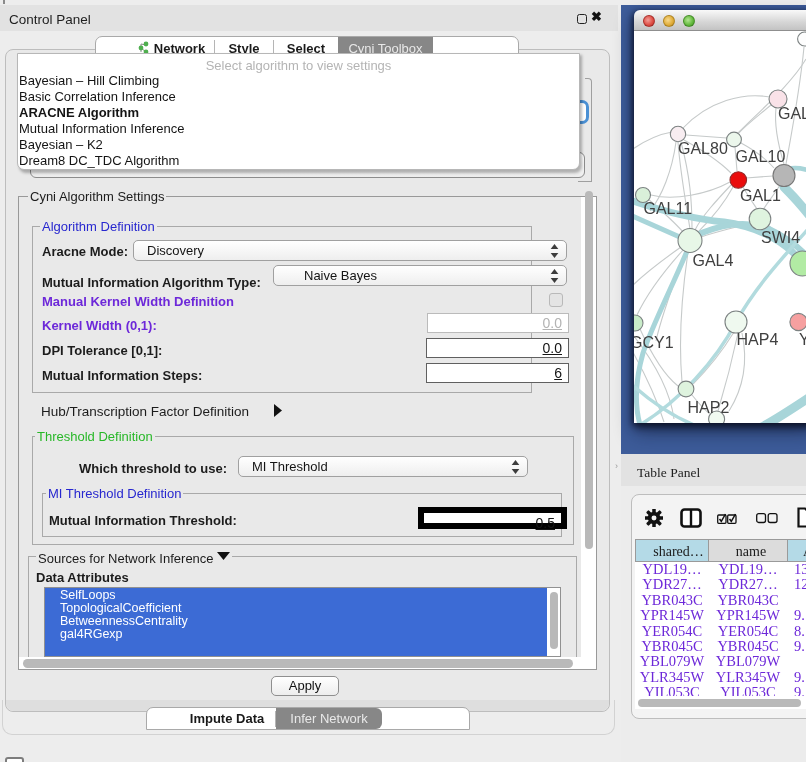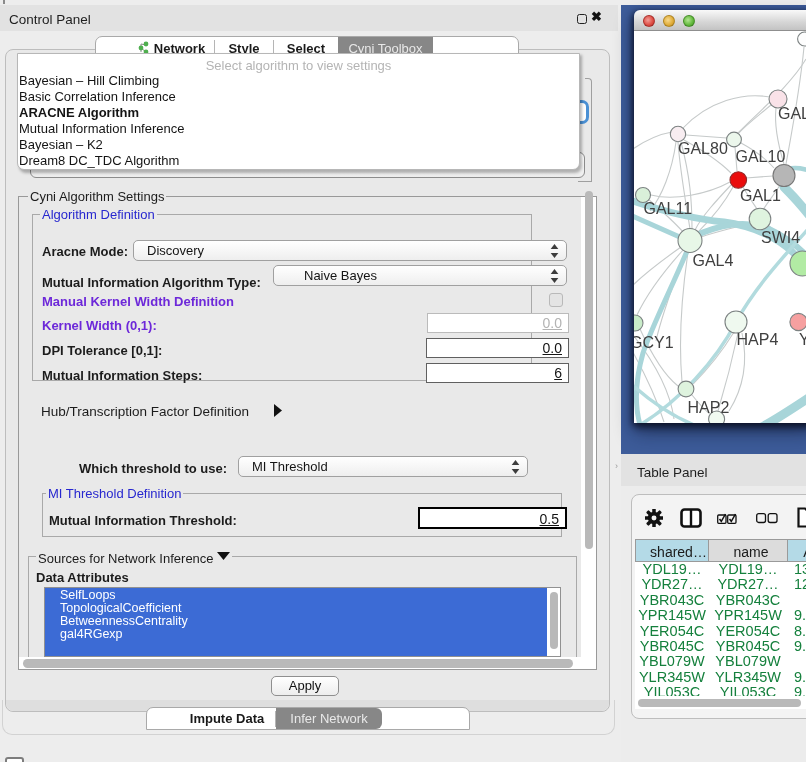--- a/index.html
+++ b/index.html
@@ -46,25 +46,25 @@
 
 #apply { left:271px; top:676px; width:68px; height:20px; border:1px solid #8f8f8f; border-radius:5px; background:linear-gradient(#ffffff,#ededed); font-size:13px; color:#111; text-align:center; line-height:18px; }
 #bottabs { left:146px; top:707px; width:324px; height:23px; }
 
 #bluezone { left:621px; top:5px; width:185px; height:449px; background:#3d5c9a; }
 #macwin { left:13px; top:5px; width:180px; height:413px; border-radius:6px 6px 0 0; box-shadow:0 4px 8px rgba(8,12,28,0.85), 0 10px 20px rgba(10,15,40,0.45), -2px 1px 5px rgba(0,0,20,0.35); }
 #mactitle { left:0; top:0; width:100%; height:21px; background:linear-gradient(#f9f9f9,#d6d6d6 60%,#c3c3c3); border-radius:6px 6px 0 0; border-bottom:1px solid #8f8f8f; }
 .light { top:5px; width:12px; height:12px; border-radius:50%; }
 #netview { left:0; top:21px; width:180px; height:392px; background:#fff; }
 
-#tablezone { left:621px; top:454px; width:185px; height:308px; background:#ececec; }
+#tablezone { left:621px; top:454px; width:185px; height:308px; background:#ececec;font-family:Liberation Serif, serif; }
 #tp-title { left:0; top:0; width:185px; height:32px; background:#e2e2e2; font-size:13.5px; color:#1e1e1e; line-height:37px; padding-left:16px; }
 #tp-panel { left:10px; top:40px; width:180px; height:225px; background:#f3f3f3; border:1px solid #bdbdbd; border-radius:8px 0 0 8px; }
 .th { position:absolute; top:85px; height:23px; border:1px solid #9a9a9a; font-size:14px; color:#1b1b1b; text-align:center; line-height:24px; }
-.tr { position:absolute; left:0; width:100%; height:15.4px; font-size:14.5px; color:#15803d; line-height:15.4px; }
+.tr { position:absolute; left:0; width:100%; height:15.4px; font-size:14.5px; color:#6d28d9; line-height:15.4px; }
 </style>
 </head>
 <body>
 <div id="root">
 
   <div class="abs" style="left:3px;top:0;width:2px;height:4px;background:#8a8a8a;"></div>
 
   <div class="abs" id="cp-title">Control Panel</div>
   <div class="abs" id="cp-float"></div>
   <div class="abs" id="cp-close">✖</div>
@@ -73,21 +73,21 @@
 
   <div class="abs" id="frag-blue"></div>
   <div class="abs" id="frag-combo"></div>
   <div class="abs" id="frag-group-line"></div>
   <div class="abs" id="frag-group-lineb"></div>
 
   <div class="abs group" id="cyni">
       <span class="gtitle" style="left:9px;color:#1c1c1c;">Cyni Algorithm Settings</span>
     </div>
 
-  <div class="abs group" id="algdef" style="left:32px;top:214px;width:500px;height:167px;">
+  <div class="abs group" id="algdef" style="left:32px;top:226px;width:500px;height:167px;">
     <span class="gtitle" style="left:7px;color:#2727cf;">Algorithm Definition</span>
   </div>
   <label class="abs b" style="left:42px;top:244px;">Aracne Mode:</label>
   <div class="abs combo" style="left:133px;top:240px;width:434px;height:21px;line-height:20px;padding-left:13px;">Discovery<span class="ar">
         <svg width="9" height="14" viewBox="0 0 9 14">
           <path d="M4.5 0 L8.3 5 H0.7 Z" fill="#3c3c3c"></path>
           <path d="M4.5 14 L8.3 9 H0.7 Z" fill="#3c3c3c"></path>
         </svg>
       </span></div>
   <label class="abs b" style="left:42px;top:275px;">Mutual Information Algorithm Type:</label>
@@ -104,32 +104,35 @@
   <label class="abs b" style="left:42px;top:343px;">DPI Tolerance [0,1]:</label>
   <div class="abs field" style="left:426px;top:338px;width:143px;height:20px;line-height:18px;border:1.2px solid #606060;">0.0</div>
   <label class="abs b" style="left:42px;top:368px;">Mutual Information Steps:</label>
   <div class="abs field" style="left:426px;top:363px;width:143px;height:20px;line-height:18px;border:1.2px solid #606060;">6</div>
 
   <label class="abs" style="left:41px;top:404px;font-size:13.5px;color:#1c1c1c;">Hub/Transcription Factor Definition</label>
   <svg class="abs" style="left:273px;top:404px;" width="10" height="13" viewBox="0 0 10 13">
       <path d="M1 0 L9 6.5 L1 13 Z" fill="#111"></path>
     </svg>
 
+  <div class="abs group" style="left:32px;top:436px;width:542px;height:109px;">
+    <span class="gtitle" style="left:2px;color:#28b828;">Threshold Definition</span>
+  </div>
   <label class="abs b" style="left:79px;top:461px;">Which threshold to use:</label>
   <div class="abs combo" style="left:238px;top:456px;width:290px;height:21px;line-height:20px;padding-left:13px;">MI Threshold<span class="ar">
         <svg width="9" height="14" viewBox="0 0 9 14">
           <path d="M4.5 0 L8.3 5 H0.7 Z" fill="#3c3c3c"></path>
           <path d="M4.5 14 L8.3 9 H0.7 Z" fill="#3c3c3c"></path>
         </svg>
       </span></div>
   <div class="abs group" style="left:42px;top:493px;width:520px;height:44px;">
     <span class="gtitle" style="left:3px;color:#2727cf;">MI Threshold Definition</span>
   </div>
   <label class="abs b" style="left:49px;top:513px;">Mutual Information Threshold:</label>
-  <div class="abs field" style="left:418px;top:507px;width:149px;height:22px;line-height:20px;border:2px solid #000000;">0.5</div>
+  <div class="abs field" style="left:418px;top:507px;width:149px;height:22px;line-height:20px;border:6px solid #000000;">0.5</div>
 
   <div class="abs group" style="left:28px;top:556px;width:549px;height:113px;border-bottom:none;">
     <span class="gtitle" style="left:7px;color:#1c1c1c;">Sources for Network Inference <span style="display:inline-block;vertical-align:2px;"><svg width="13" height="9" viewBox="0 0 13 9">
             <path d="M0 0 H13 L6.5 8 Z" fill="#111"></path>
           </svg></span></span>
   </div>
   <label class="abs b" style="left:36px;top:570px;">Data Attributes</label>
   <div class="abs" id="datalist">
     <div class="sel">SelfLoops<br>TopologicalCoefficient<br>BetweennessCentrality<br>gal4RGexp</div>
     <div class="sbthumb" style="position:absolute;right:2.5px;top:4px;width:8px;height:57px;"></div>

